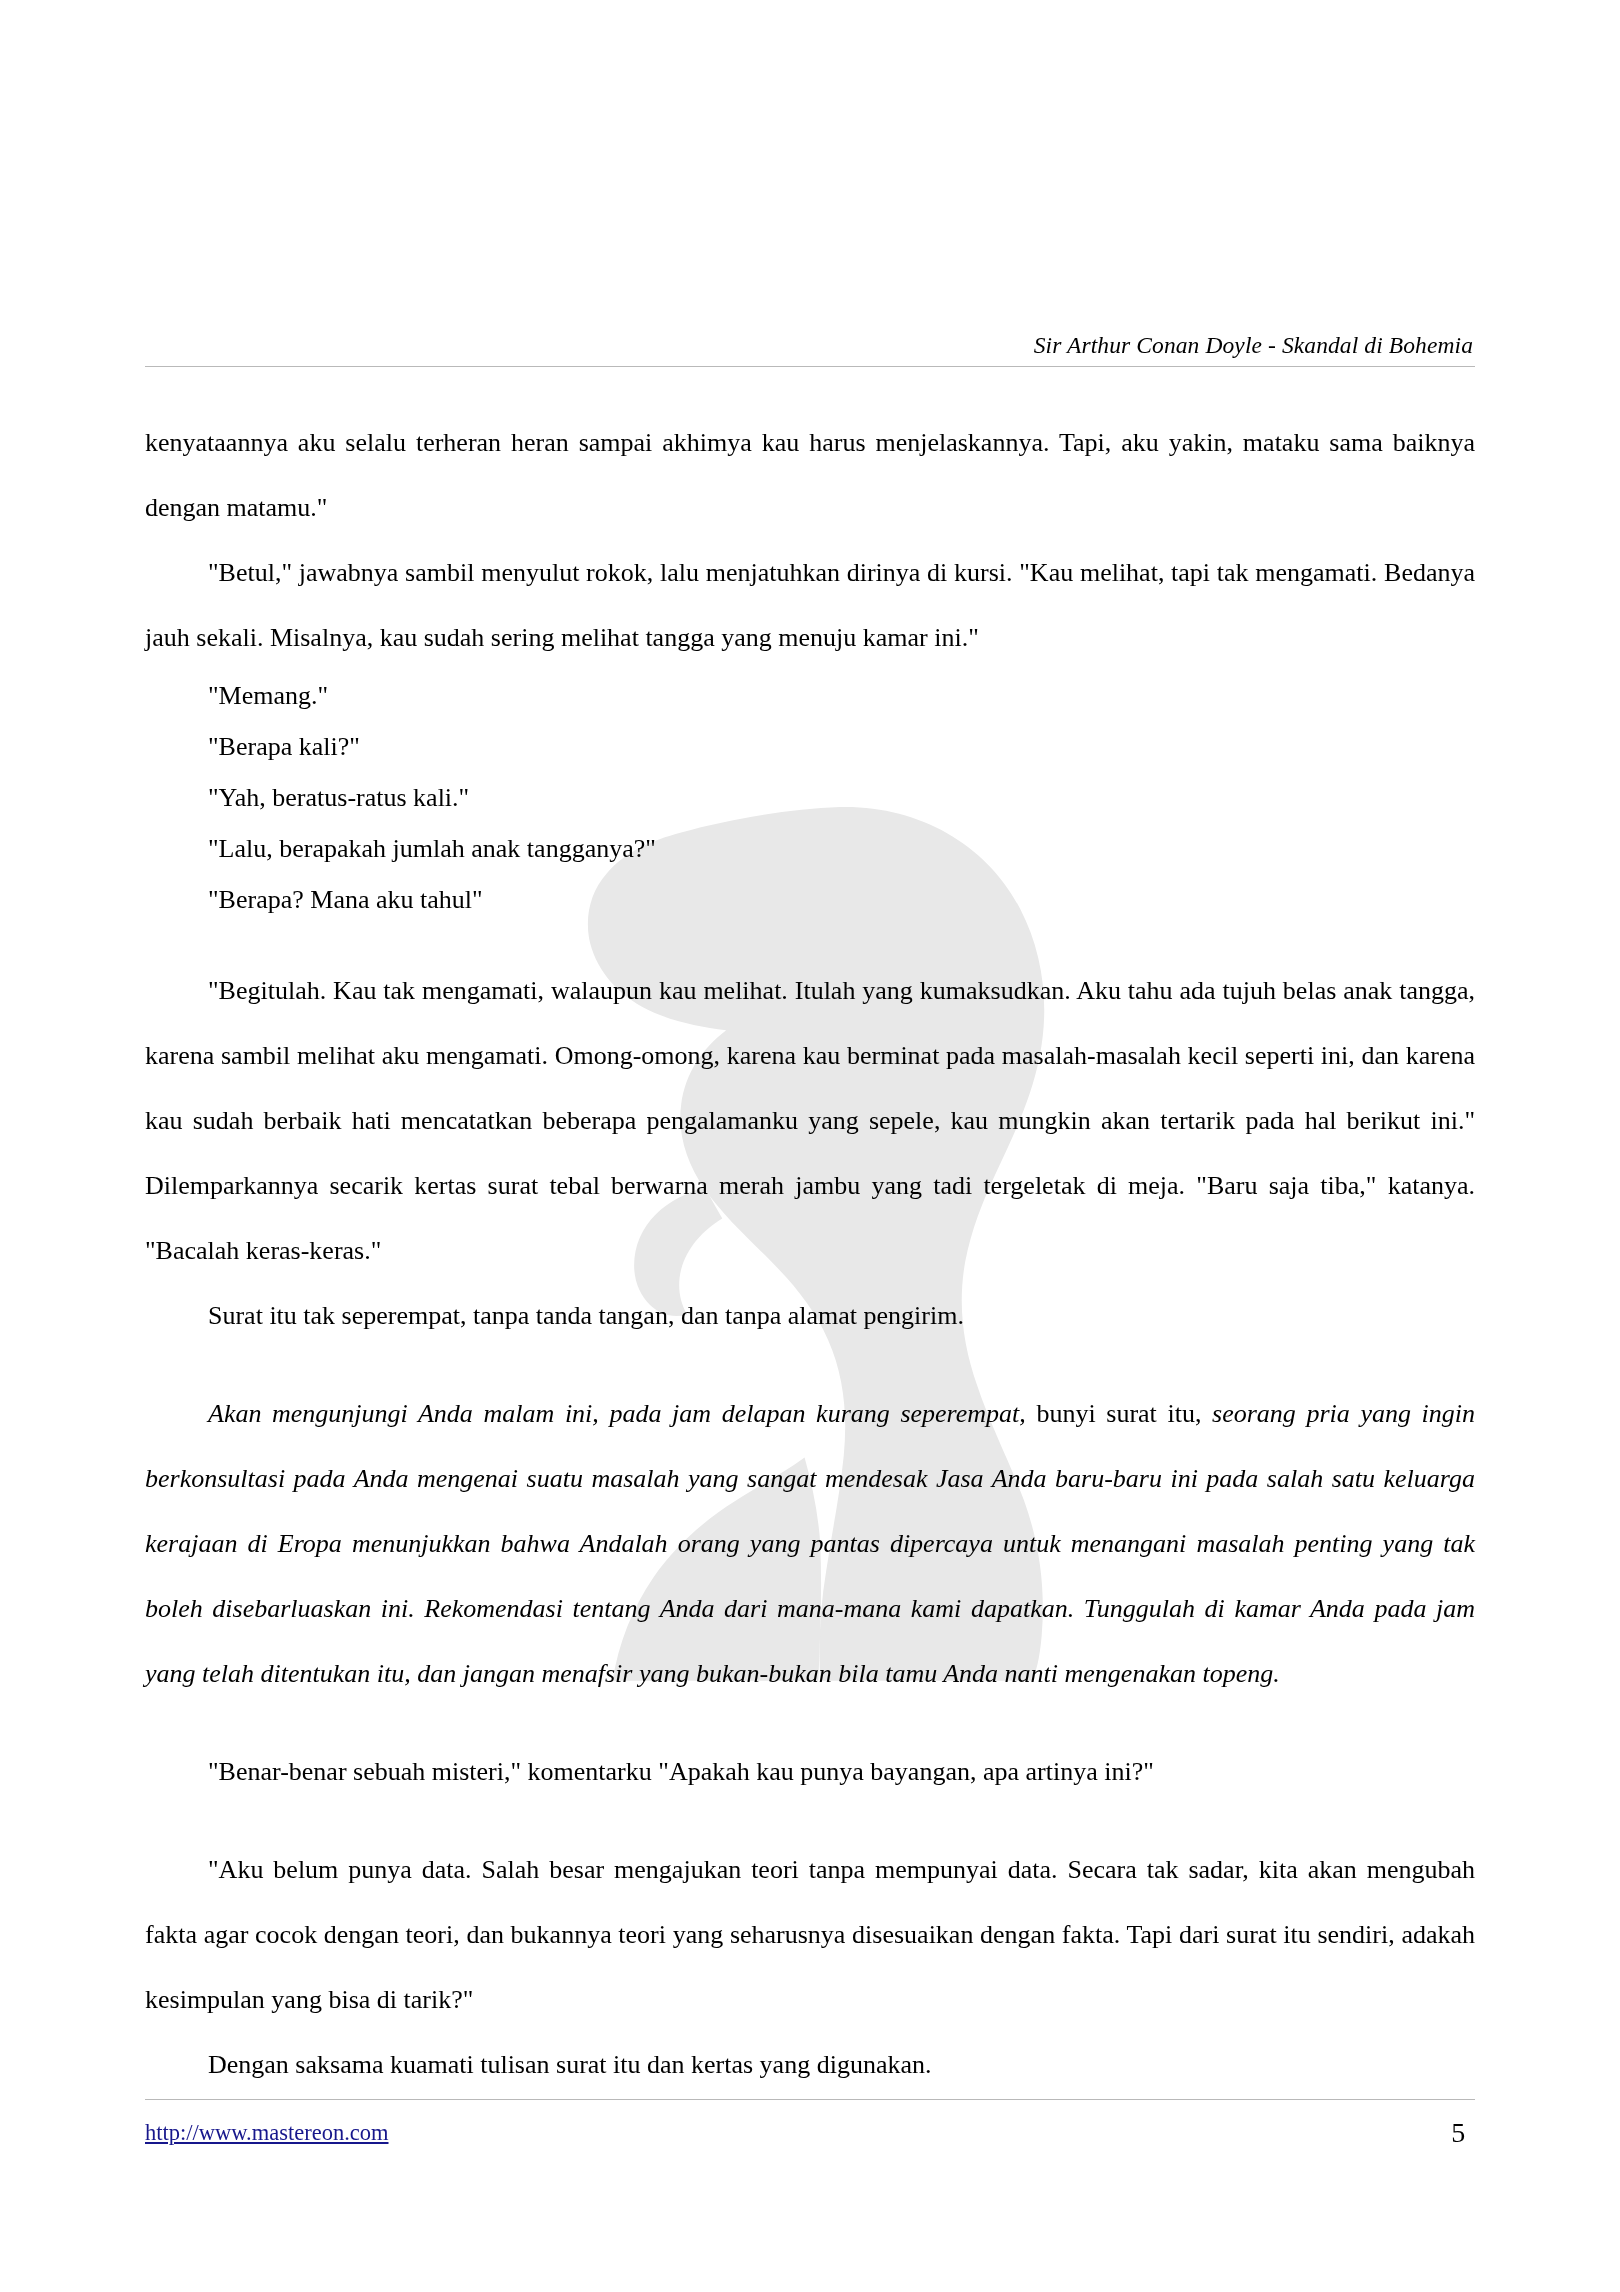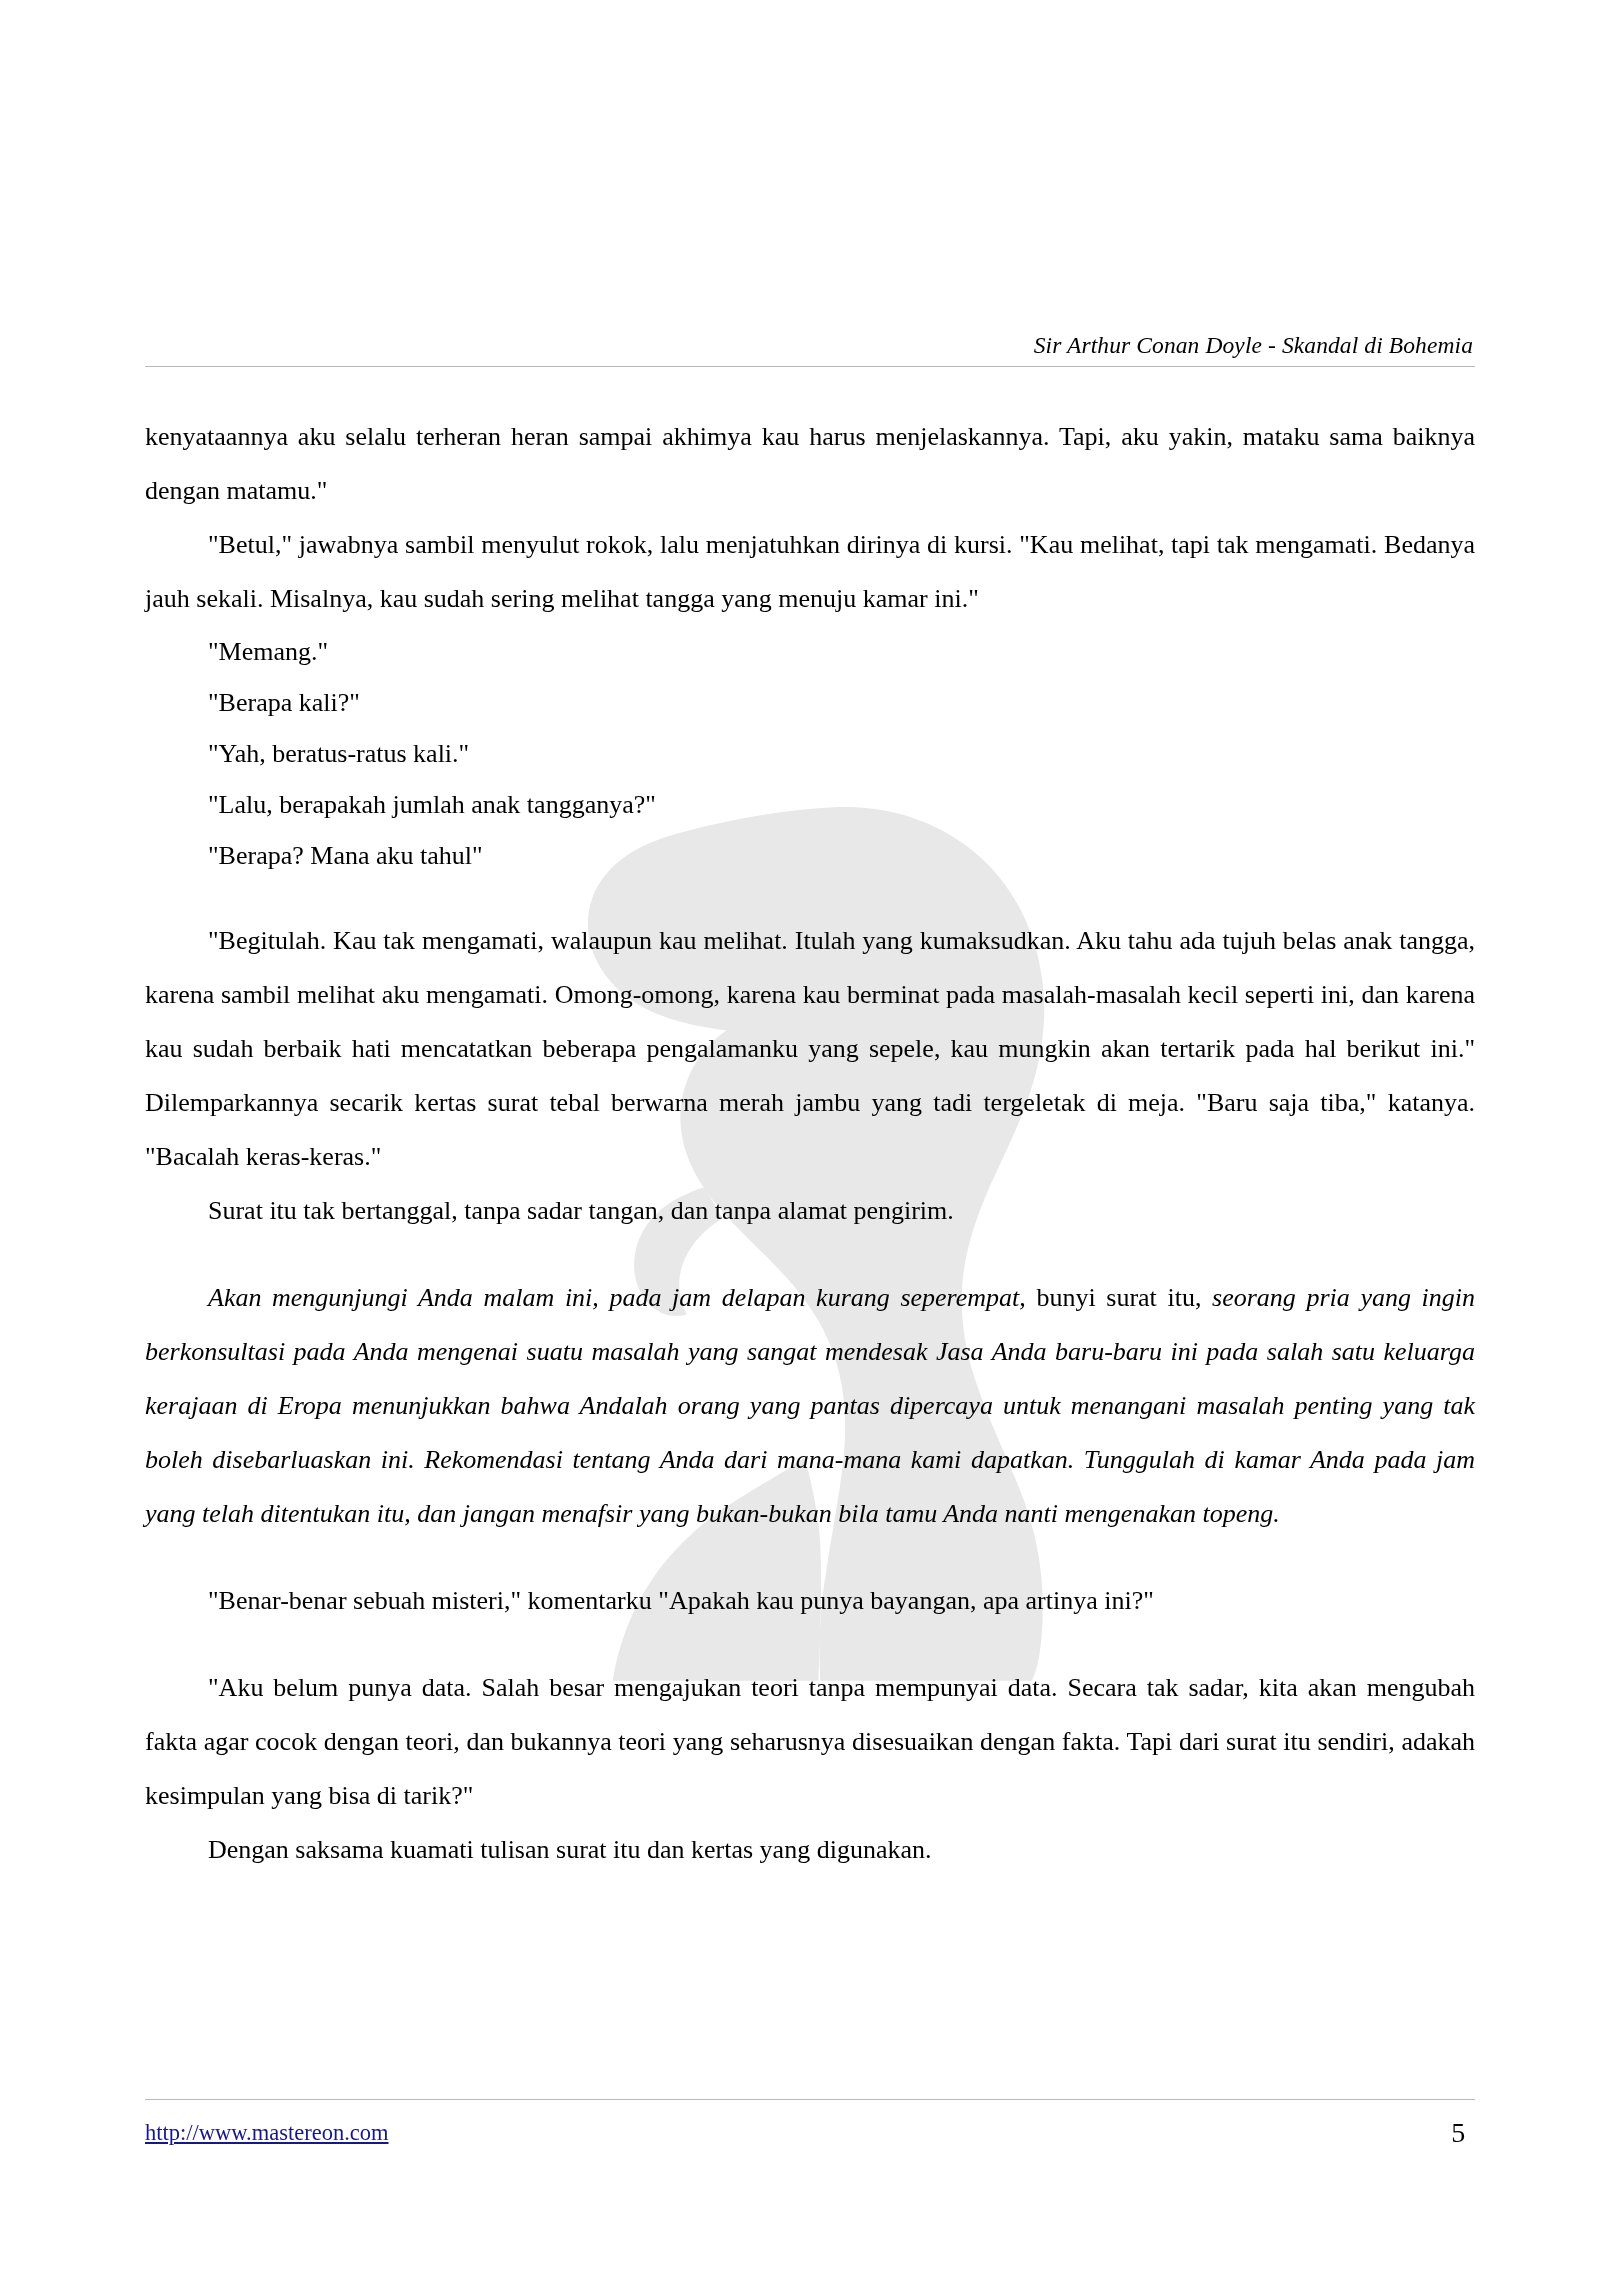--- a/index.html
+++ b/index.html
@@ -67,21 +67,21 @@
     position: absolute;
     left: 145px;
     top: 410px;
     width: 1330px;
     z-index: 1;
   }
 
   p {
     margin: 0;
     font-size: 26px;
-    line-height: 54px;
+    line-height: 65px;
     text-align: justify;
     text-justify: inter-word;
     hyphens: none;
   }
   p.flow { text-align: justify; }
   p.indent { text-indent: 63px; }
   p.noindent { text-indent: 0; }
   p.left { text-align: left; }
   p.letter {
     font-style: italic;
@@ -195,21 +195,21 @@
     <p class="flow indent">"Betul," jawabnya sambil menyulut rokok, lalu menjatuhkan dirinya di kursi. "Kau melihat, tapi tak mengamati. Bedanya jauh sekali. Misalnya, kau sudah sering melihat tangga yang menuju kamar ini."</p>
 
     <p class="dialogue-line">"Memang."</p>
     <p class="dialogue-line">"Berapa kali?"</p>
     <p class="dialogue-line">"Yah, beratus-ratus kali."</p>
     <p class="dialogue-line">"Lalu, berapakah jumlah anak tangganya?"</p>
     <p class="dialogue-line">"Berapa? Mana aku tahul"</p>
 
     <p class="flow indent spaced-before">"Begitulah. Kau tak mengamati, walaupun kau melihat. Itulah yang kumaksudkan. Aku tahu ada tujuh belas anak tangga, karena sambil melihat aku mengamati. Omong-omong, karena kau berminat pada masalah-masalah kecil seperti ini, dan karena kau sudah berbaik hati mencatatkan beberapa pengalamanku yang sepele, kau mungkin akan tertarik pada hal berikut ini." Dilemparkannya secarik kertas surat tebal berwarna merah jambu yang tadi tergeletak di meja. "Baru saja tiba," katanya. "Bacalah keras-keras."</p>
 
-    <p class="flow indent left">Surat itu tak bertanggal, tanpa sadar tangan, dan tanpa alamat pengirim.</p>
+    <p class="flow indent left">Surat itu tak seperempat, tanpa tanda tangan, dan tanpa alamat pengirim.</p>
 
     <p class="letter indent spaced-before spaced-after"><span>Akan mengunjungi Anda malam ini, pada jam delapan kurang seperempat,</span> <span class="upright">bunyi surat itu,</span> <span>seorang pria yang ingin berkonsultasi pada Anda mengenai suatu masalah yang sangat mendesak Jasa Anda baru-baru ini pada salah satu keluarga kerajaan di Eropa menunjukkan bahwa Andalah orang yang pantas dipercaya untuk menangani masalah penting yang tak boleh disebarluaskan ini. Rekomendasi tentang Anda dari mana-mana kami dapatkan. Tunggulah di kamar Anda pada jam yang telah ditentukan itu, dan jangan menafsir yang bukan-bukan bila tamu Anda nanti mengenakan topeng.</span></p>
 
     <p class="flow indent left spaced-before">"Benar-benar sebuah misteri," komentarku "Apakah kau punya bayangan, apa artinya ini?"</p>
 
     <p class="flow indent spaced-before">"Aku belum punya data. Salah besar mengajukan teori tanpa mempunyai data. Secara tak sadar, kita akan mengubah fakta agar cocok dengan teori, dan bukannya teori yang seharusnya disesuaikan dengan fakta. Tapi dari surat itu sendiri, adakah kesimpulan yang bisa di tarik?"</p>
 
     <p class="flow indent left">Dengan saksama kuamati tulisan surat itu dan kertas yang digunakan.</p>
 
   </div>

